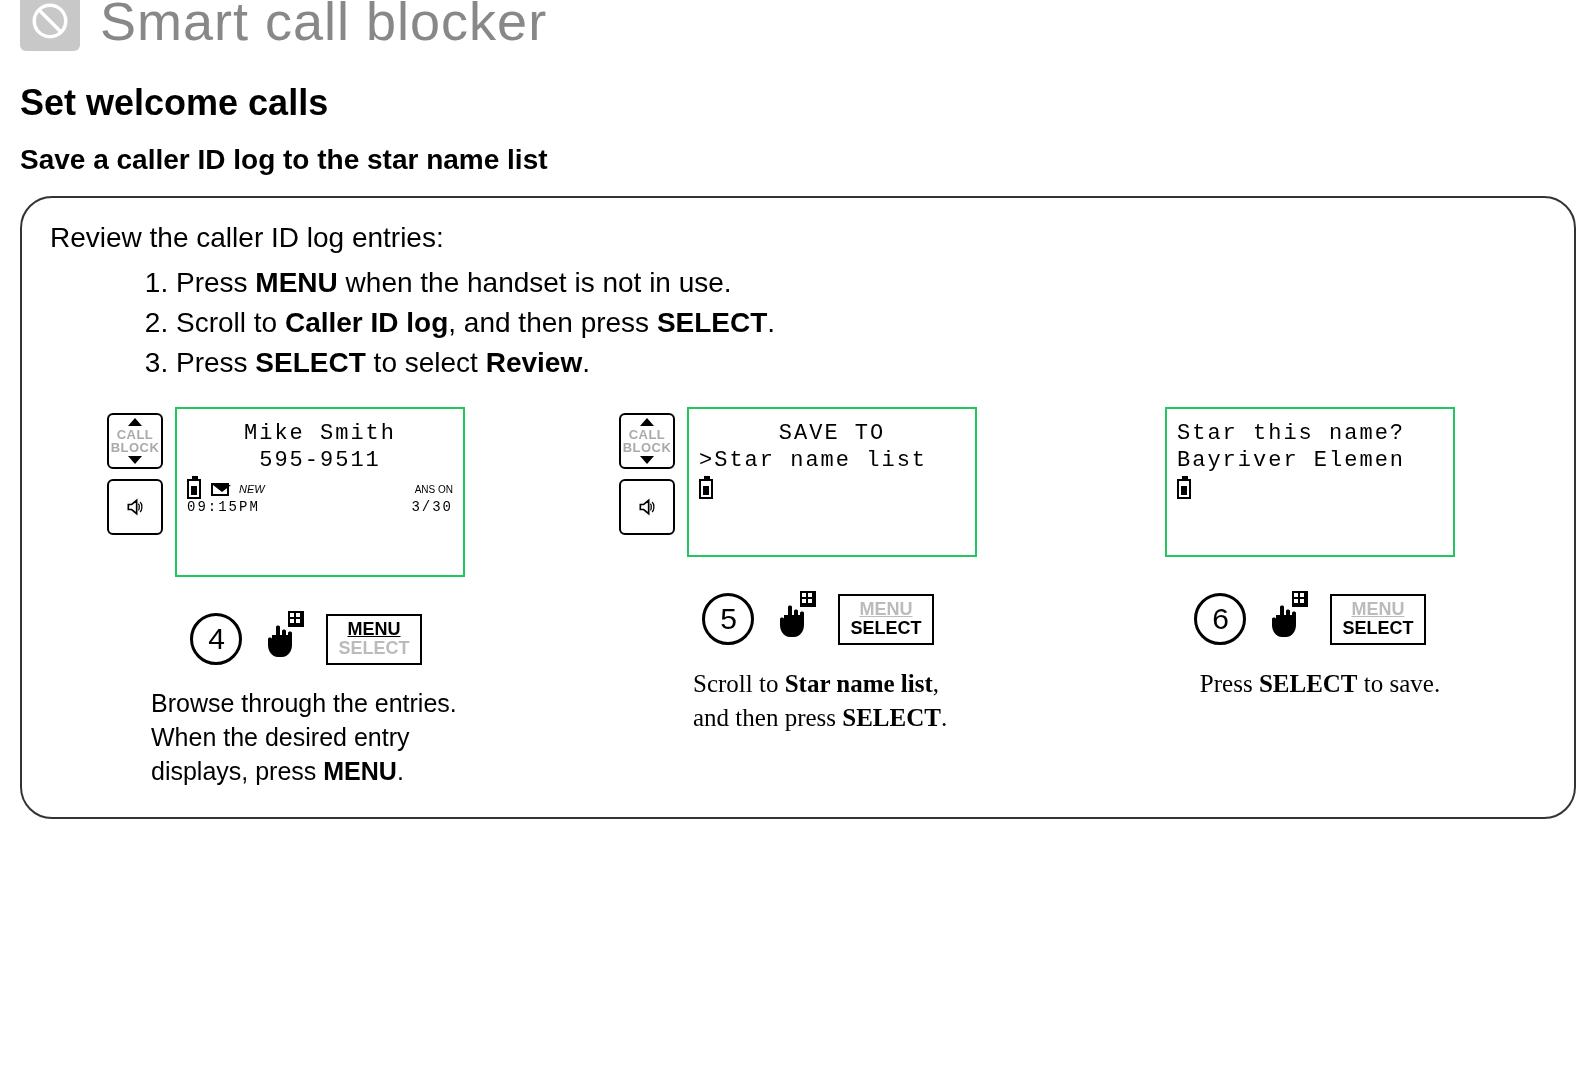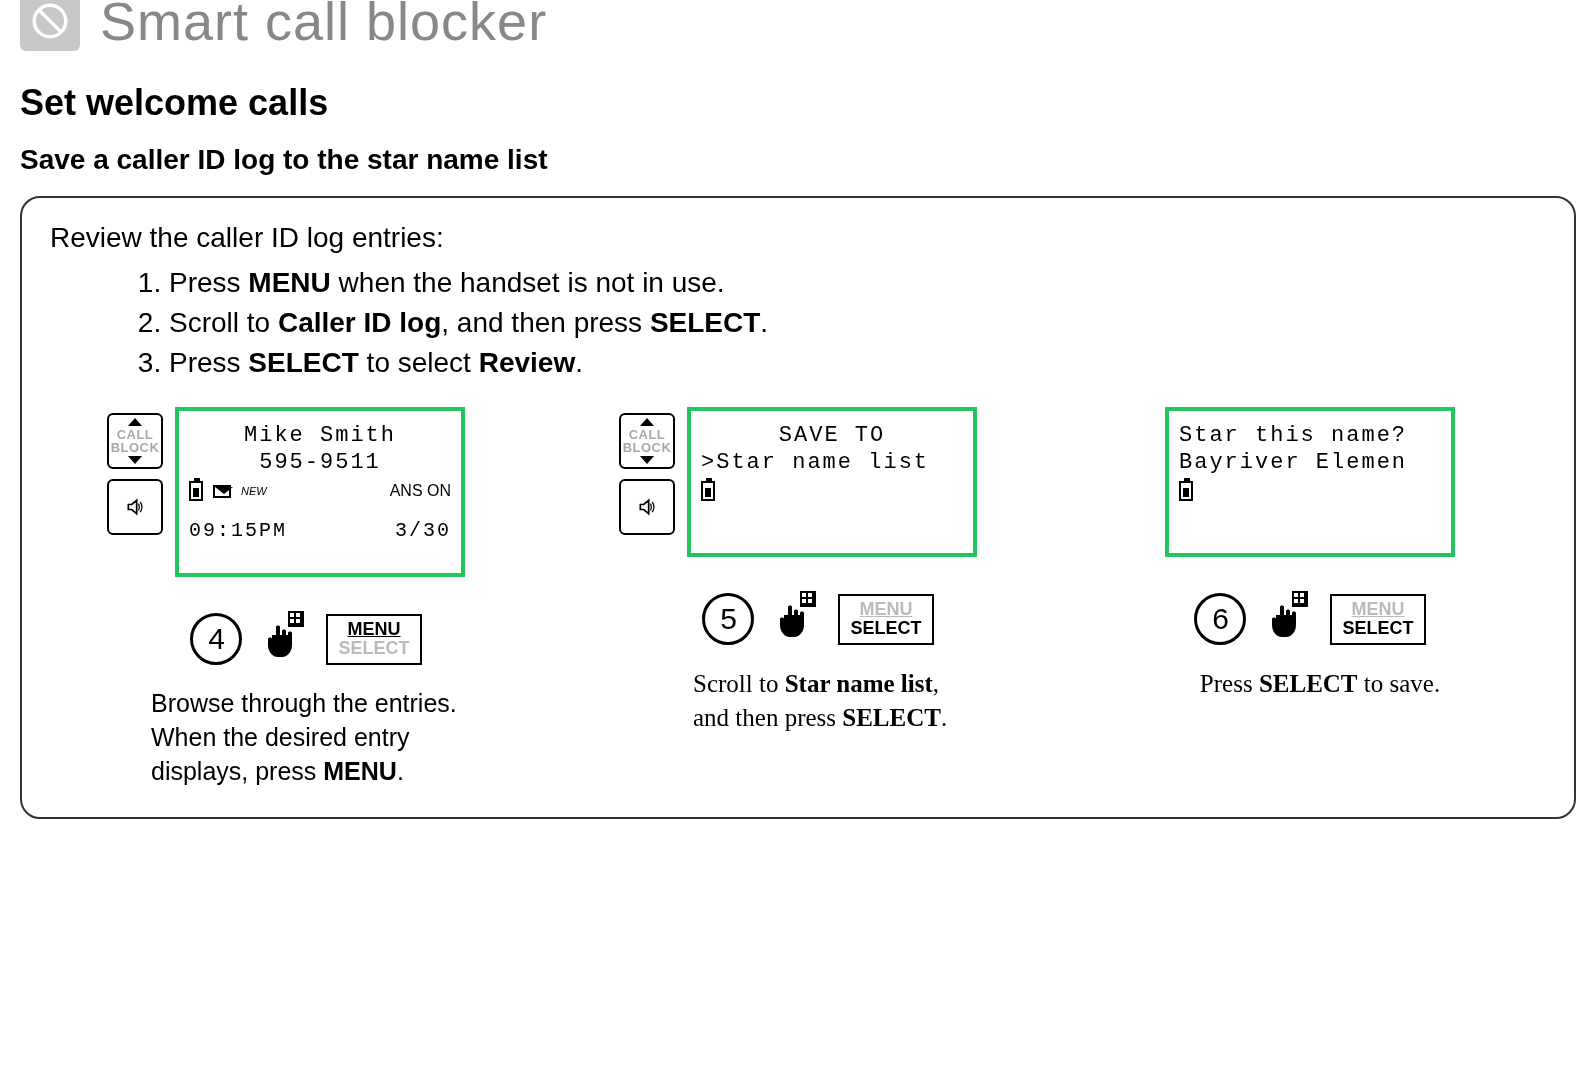--- a/index.html
+++ b/index.html
@@ -40,33 +40,33 @@
     font-weight: 700;
     margin: 30px 0 20px 0;
   }
   h2.subsection {
     font-size: 28px;
     font-weight: 700;
     margin: 0 0 20px 0;
   }
   .panel {
     border: 2px solid #333;
-    border-radius: 20px;
+    border-radius: 32px;
     padding: 24px 28px 28px 28px;
   }
   .intro {
     font-size: 28px;
     margin: 0 0 10px 0;
   }
   ol.steps {
     font-size: 28px;
     margin: 0 0 26px 0;
     padding-left: 110px;
   }
-  ol.steps li { margin: 2px 9px; line-height: 1.35; }
+  ol.steps li { margin: 2px 16px; line-height: 1.35; }
   .row {
     display: flex;
     gap: 40px;
     align-items: flex-start;
     justify-content: space-between;
   }
   .col {
     display: flex;
     flex-direction: column;
     align-items: center;
@@ -112,21 +112,21 @@
   }
   .side-btn .lbl {
     font-weight: 700;
     color: #aaa;
     font-size: 13px;
     letter-spacing: 0.5px;
     line-height: 1;
   }
 
   .screen {
-    border: 4px solid #22c55e;
+    border: 2px solid #22c55e;
     width: 290px;
     min-height: 150px;
     padding: 10px 10px 19px 10px;
     font-family: "Courier New", monospace;
     position: relative;
   }
   .screen.tall { min-height: 170px; }
   .screen-line {
     font-size: 22px;
     letter-spacing: 2px;
@@ -138,23 +138,23 @@
   .screen-row-icons {
     display: flex;
     align-items: center;
     gap: 10px;
     margin-top: 6px;
     font-size: 13px;
   }
   .screen-footer {
     display: flex;
     justify-content: space-between;
-    font-size: 20px;
+    font-size: 14px;
     letter-spacing: 2px;
-    margin-top: 18px;
+    margin-top: 0;
   }
   .batt {
     width: 14px; height: 20px;
     border: 2px solid #000;
     position: relative;
     display: inline-block;
     vertical-align: middle;
   }
   .batt::before {
     content: "";
@@ -169,21 +169,21 @@
   .env {
     width: 18px; height: 13px; border: 2px solid #000;
     position: relative; display: inline-block; vertical-align: middle;
   }
   .env::after {
     content: ""; position: absolute; top: 0; left: 0; right: 0;
     border-left: 9px solid transparent;
     border-right: 9px solid transparent;
     border-top: 7px solid #000;
   }
-  .ans-on { font-family: Arial, sans-serif; font-size: 16px; letter-spacing: 0; margin-left: auto; }
+  .ans-on { font-family: Arial, sans-serif; font-size: 10px; letter-spacing: 0; margin-left: auto; }
 
   .step-controls {
     display: flex;
     align-items: center;
     gap: 18px;
     margin-top: 34px;
     margin-left: 40px;
   }
   .step-num {
     width: 52px; height: 52px;

